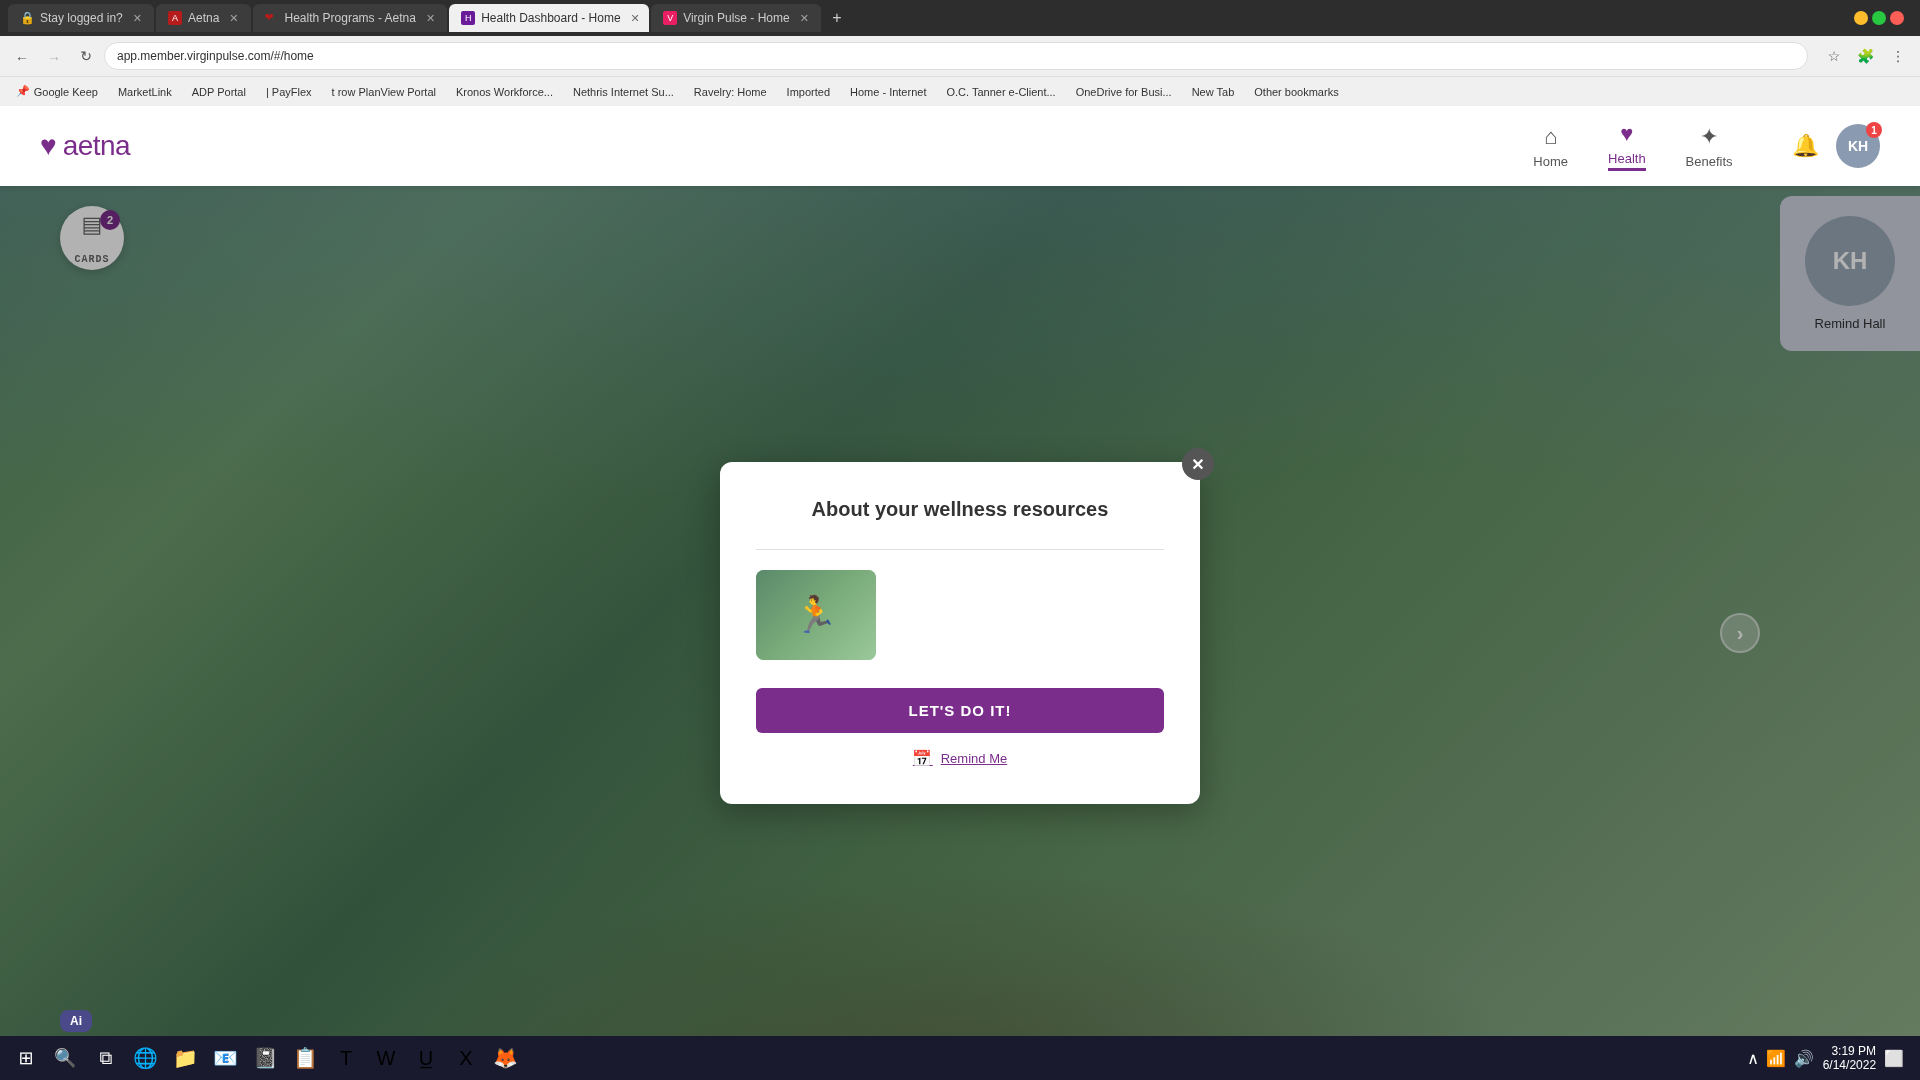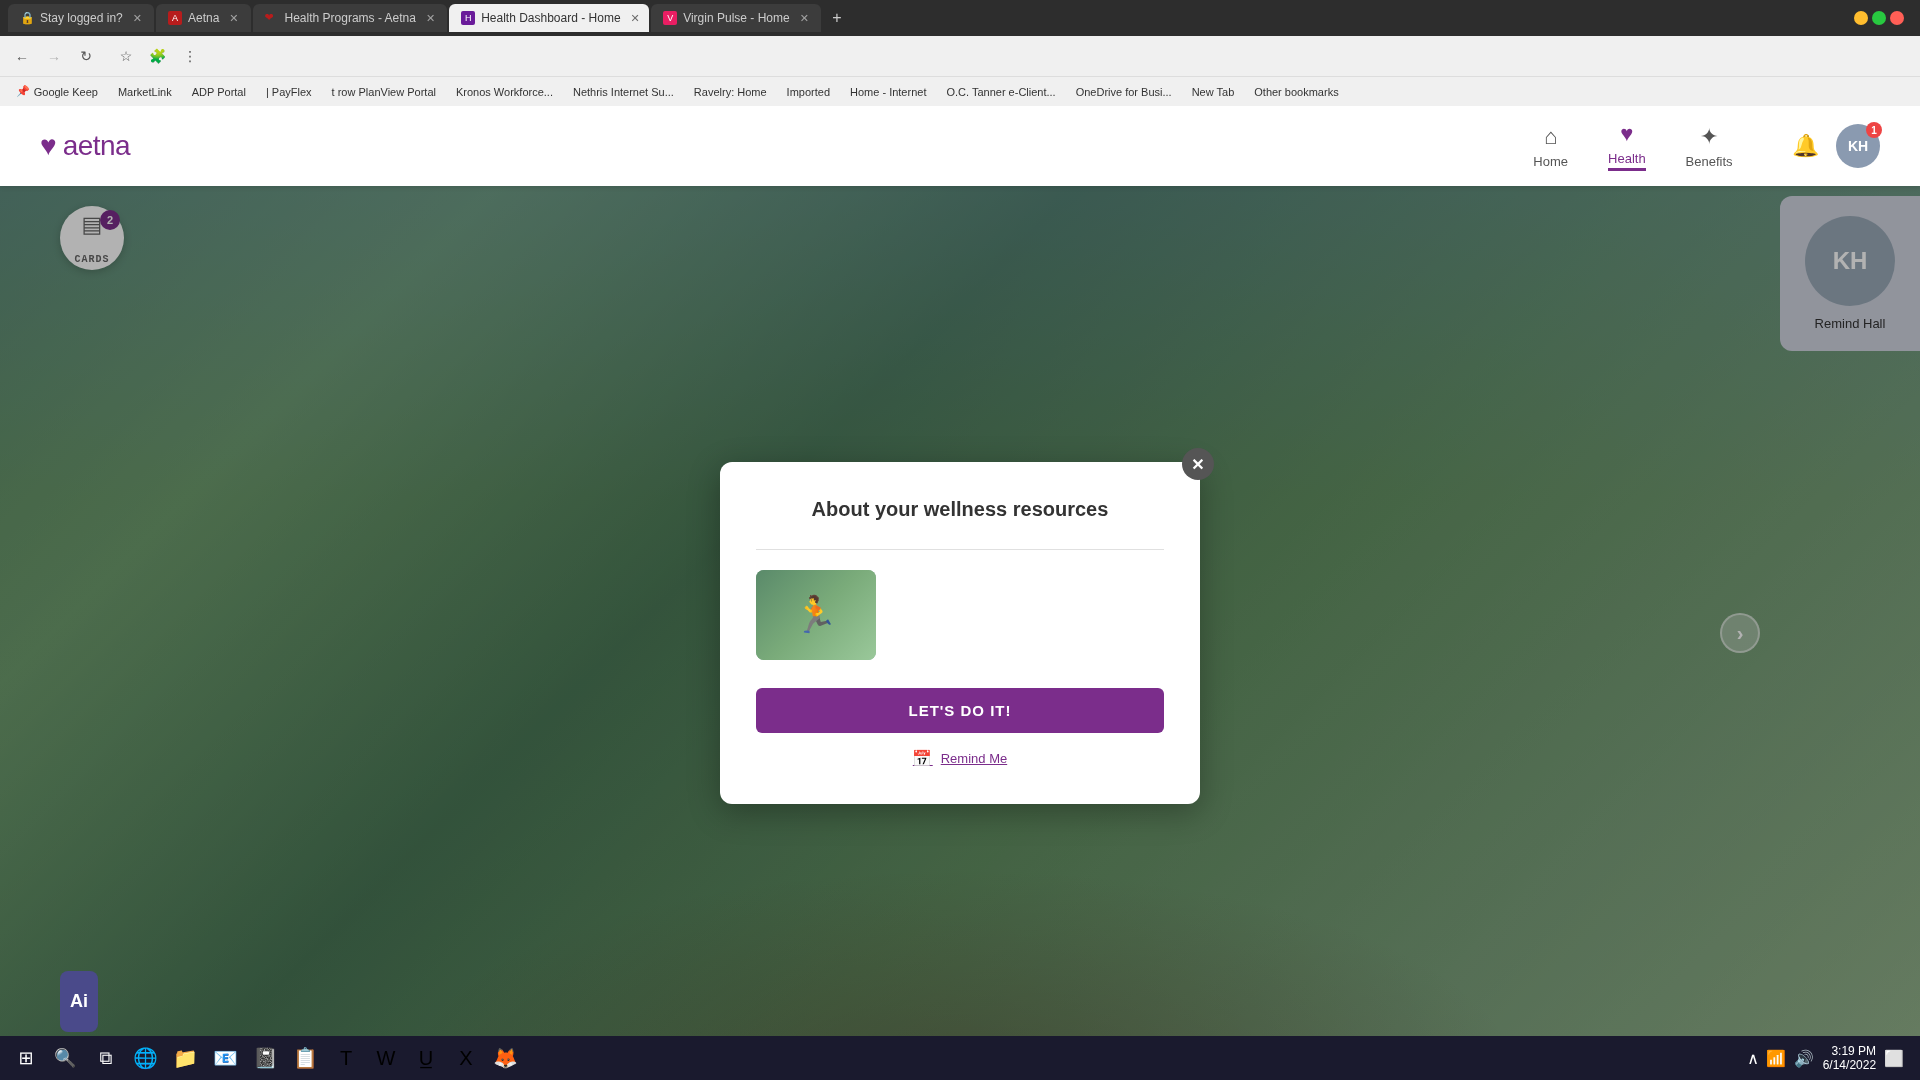--- a/index.html
+++ b/index.html
@@ -545,22 +545,22 @@
     }
 
     
     .ai-badge {
       position: fixed;
       bottom: 48px;
       left: 60px;
       background: #4a4a8a;
       color: white;
       border-radius: 8px;
-      padding: 20px 10px;
-      font-size: 18px;
+      padding: 4px 10px;
+      font-size: 12px;
       font-weight: bold;
       z-index: 201;
     }
   </style>
 </head>
 <body>
 
 <div class="browser-chrome">
 
   <div class="tab-bar">
@@ -597,20 +597,23 @@
       <div style="width:14px; height:14px; background:#ffbd2e; border-radius:50%; cursor:pointer;"></div>
       <div style="width:14px; height:14px; background:#28c940; border-radius:50%; cursor:pointer;"></div>
       <div style="width:14px; height:14px; background:#ff5f56; border-radius:50%; cursor:pointer;"></div>
     </div>
   </div>
 
   <div class="nav-bar">
     <div class="nav-btn">←</div>
     <div class="nav-btn" style="opacity:0.4;">→</div>
     <div class="nav-btn">↻</div>
+    <div class="address-bar">
+      <span>app.member.virginpulse.com/#/home</span>
+    </div>
     <div style="display:flex; gap:4px; padding-left:8px;">
       <div class="nav-btn">☆</div>
       <div class="nav-btn">🧩</div>
       <div class="nav-btn">⋮</div>
     </div>
   </div>
 
   <div class="bookmarks-bar">
     <div class="bookmark-item">
       <span>📌</span>

